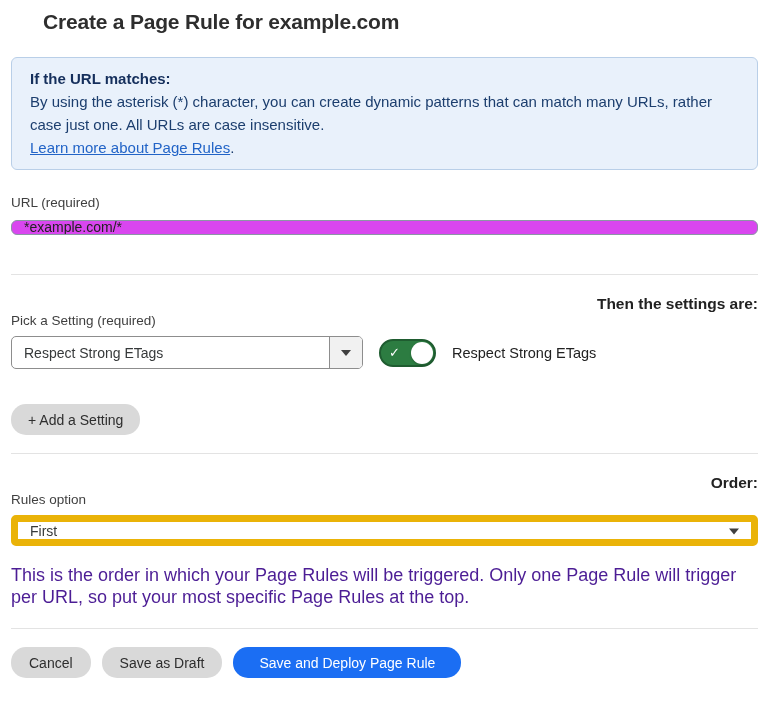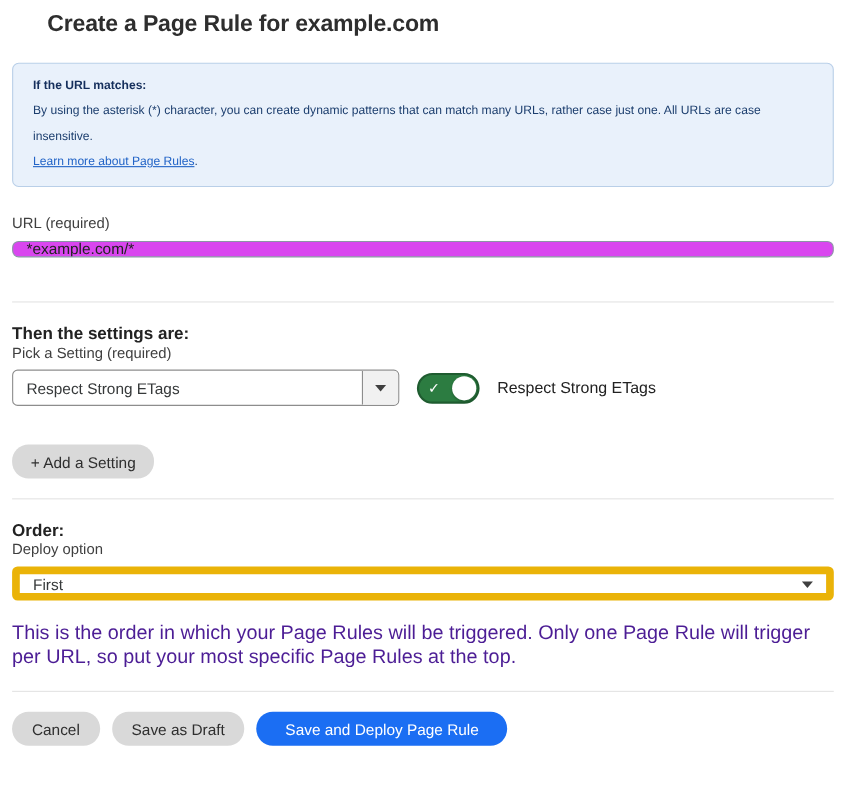--- a/index.html
+++ b/index.html
@@ -19,21 +19,21 @@
     letter-spacing: -0.2px;
     margin-bottom: 23px;
     margin-left: 32px;
   }
 
   .info-box {
     background: #e9f1fb;
     border: 1px solid #b9cfe8;
     border-radius: 6px;
     padding: 9px 18px 10px 18px;
-    font-size: 11px;
+    font-size: 15px;
     line-height: 23px;
     color: #1c3e6e;
     margin-bottom: 25px;
   }
   .info-box .info-heading {
     font-weight: 700;
     color: #152f5c;
   }
   .info-box a.info-link {
     color: #2264c7;
@@ -66,20 +66,21 @@
     margin-top: 38px;
   }
   .divider.tight { margin-top: 18px; }
   .divider.med { margin-top: 20px; }
 
   h2.section-heading {
     font-size: 15.5px;
     font-weight: 700;
     color: #222222;
     margin-top: 20px;
+    text-align: right;
   }
 
   .pick-label { }
 
   .setting-row {
     display: flex;
     align-items: center;
   }
 
   .select-box {
@@ -240,21 +241,21 @@
     </div>
     <span class="toggle-label">Respect Strong ETags</span>
   </div>
 
   <button class="btn gray add-setting-btn">+ Add a Setting</button>
 
   <hr class="divider tight">
 
   <h2 class="section-heading">Order:</h2>
 
-  <label class="field-label pick-label">Deploy option</label>
+  <label class="field-label pick-label">Rules option</label>
 
   <div class="order-select">
     <span>First</span>
     <span class="caret-down"></span>
   </div>
 
   <p class="help-text">This is the order in which your Page Rules will be triggered. Only one Page Rule will trigger per URL, so put your most specific Page Rules at the top.</p>
 
   <hr class="divider med">
 

